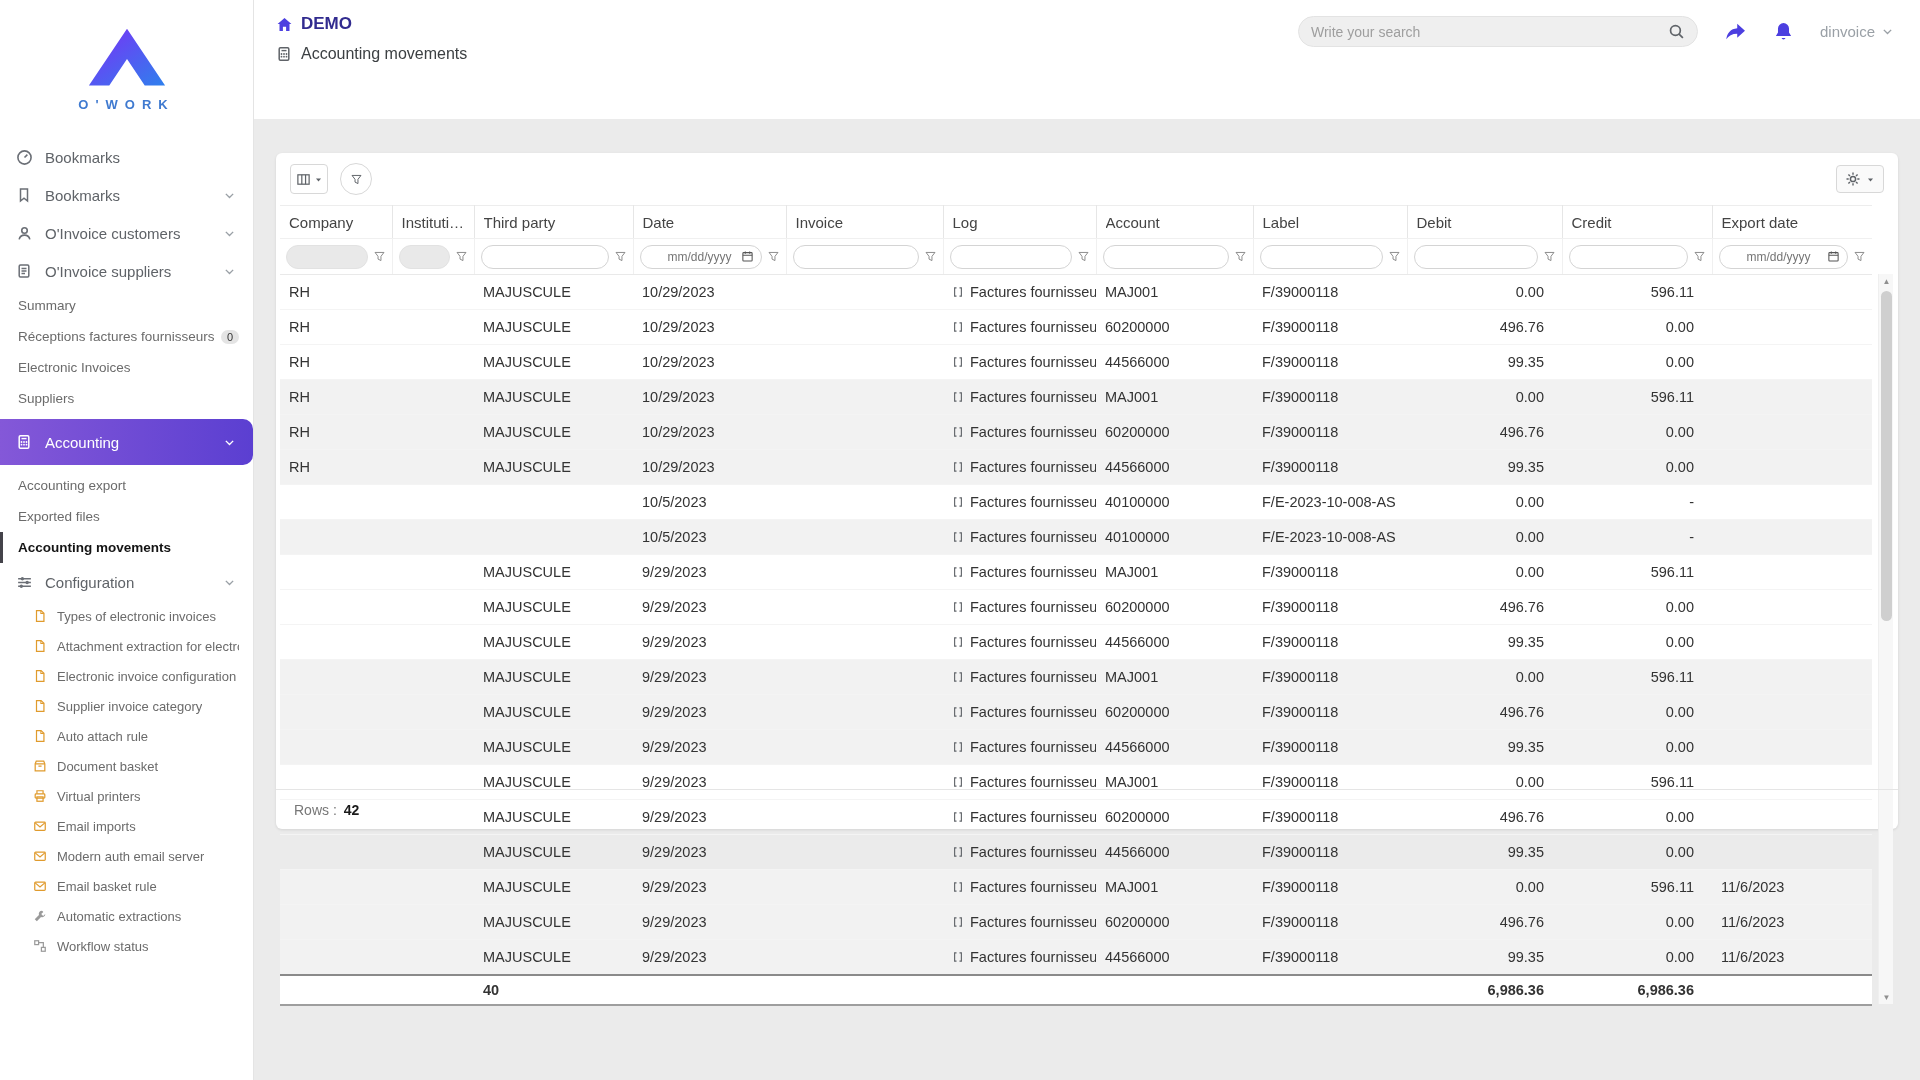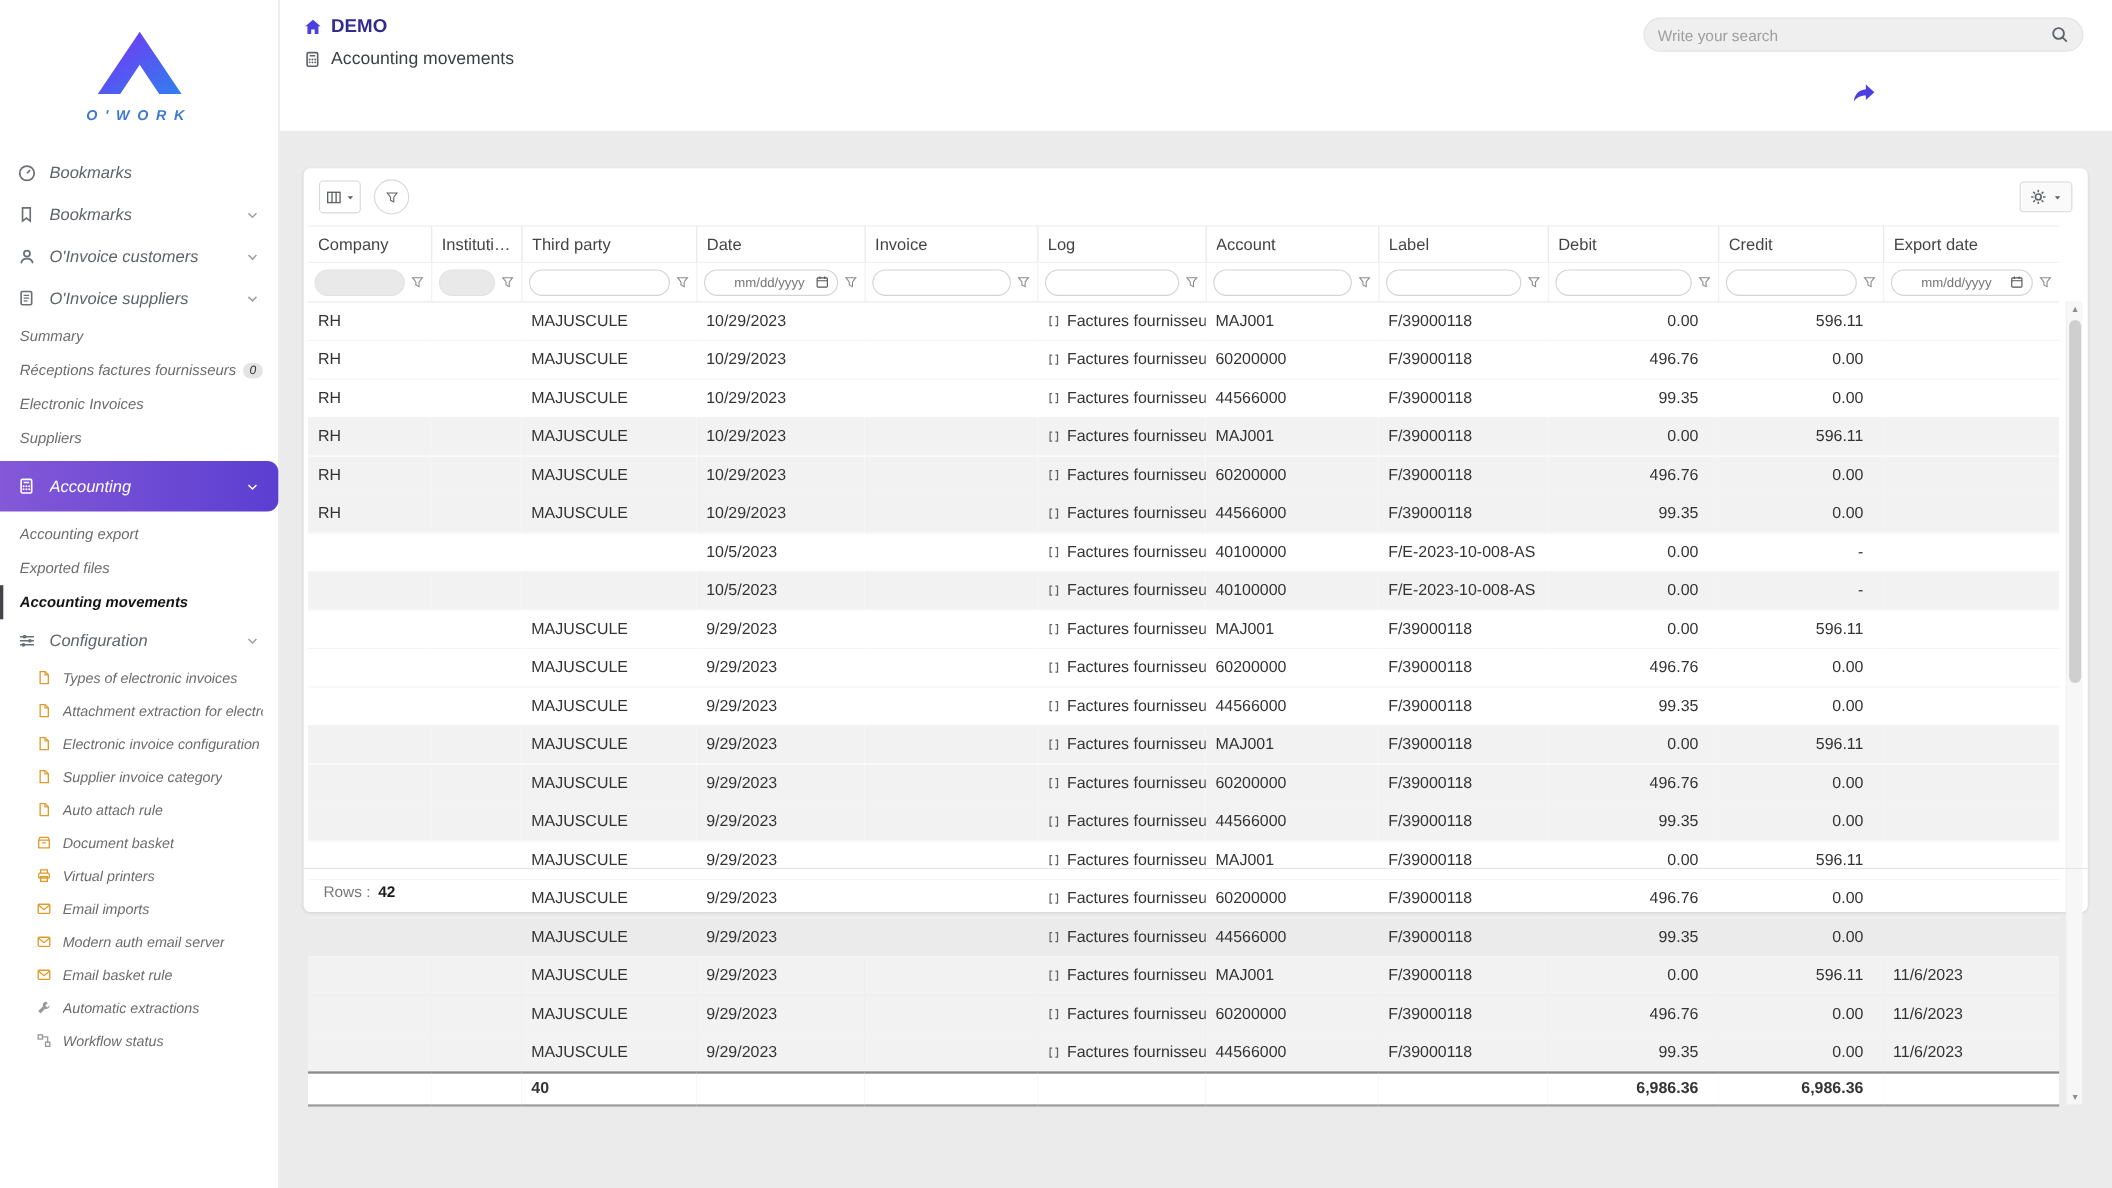--- a/index.html
+++ b/index.html
@@ -1,21 +1,21 @@
 <!DOCTYPE html>
 <html><head>
 <meta charset="utf-8">
 <style>
   * { box-sizing: border-box; margin: 0; padding: 0; }
   html,body { width:1920px; height:1080px; overflow:hidden; }
   body { font-family:"Liberation Sans", sans-serif; background:#ebebeb; color:#333; position:relative; }
   .icon { display:inline-flex; align-items:center; justify-content:center; line-height:0; flex:0 0 auto; }
 
   
-  .sidebar { position:absolute; left:0; top:0; width:254px; height:1080px; background:#fff; border-right:1px solid #e4e4e4; z-index:5;font-style:italic; }
+  .sidebar { position:absolute; left:0; top:0; width:254px; height:1080px; background:#fff; border-right:1px solid #e4e4e4; z-index:5; }
   .logo { height:138px; display:flex; flex-direction:column; align-items:center; justify-content:center; gap:8px; }
   .wordmark { font-size:13px; font-weight:bold; letter-spacing:7px; color:#3f7ad0; }
   .menu-head { display:flex; align-items:center; gap:12px; padding:0 16px; height:44px; color:#757575; font-size:15px; border-bottom:1px solid #efefef; }
   .menu-head .pin { margin-left:auto; color:#5b3fd1; }
   .side-item { display:flex; align-items:center; gap:11px; padding:0 14px; height:38px; color:#5f6368; font-size:15px; cursor:pointer; }
   .side-item .icon { width:20px; color:#6b6f76; }
   .side-item .lbl { white-space:nowrap; overflow:hidden; }
   .side-item .chev { margin-left:auto; color:#9aa0a6; }
   .side-item.active { background:linear-gradient(90deg,#8458d8,#5b3fd1); color:#fff; height:46px; border-radius:0 10px 10px 0; margin:5px 0; }
   .side-item.active .icon, .side-item.active .chev { color:#fff; }
@@ -25,21 +25,21 @@
   .sub-item .badge { margin-left:auto; background:#e4e4e4; color:#333; font-size:11px; border-radius:9px; padding:1px 6px; }
   .sub-item.with-icon { gap:9px; padding-left:32px; height:30px; font-size:13px; }
   .sub-item.with-icon .icon { width:16px; }
 
   
   .topbar { position:absolute; left:254px; top:0; right:0; height:150px; background:#fff; display:flex; align-items:flex-start; padding:14px 26px 0 22px; }
   .app-title { display:flex; align-items:center; gap:8px; color:#312b8f; font-weight:bold; font-size:17px; cursor:pointer; }
   .app-title .icon { color:#4c3fe0; }
   .page-title { display:flex; align-items:center; gap:9px; color:#3c4043; font-size:16px; margin-top:11px; }
   .page-title .icon { color:#5f6368; }
-  .tb-right { margin-left:auto; display:flex; align-items:center; gap:26px; margin-top:2px;flex-direction:column; }
+  .tb-right { margin-left:auto; display:flex; align-items:center; gap:26px; margin-top:2px; }
   .search { width:400px; height:31px; background:#efefef; border:1px solid #e3e3e3; border-radius:16px; display:flex; align-items:center; padding:0 12px; gap:8px; }
   .search input { flex:1; min-width:0; border:none; outline:none; background:transparent; font-size:14px; color:#555; font-family:inherit; }
   .search input::placeholder { color:#9e9e9e; }
   .search .icon { color:#5f6368; cursor:pointer; }
   .accent { color:#4c3fe0; cursor:pointer; }
   .user { color:#9aa0a6; font-size:15px; display:flex; align-items:center; gap:6px; cursor:pointer; }
 
   
   .main { position:absolute; left:254px; top:119px; right:0; bottom:0; background:#ebebeb; padding:34px 22px; }
   .card { background:#fff; border-radius:6px; box-shadow:0 1px 3px rgba(0,0,0,.10); height:676px; position:relative; }

